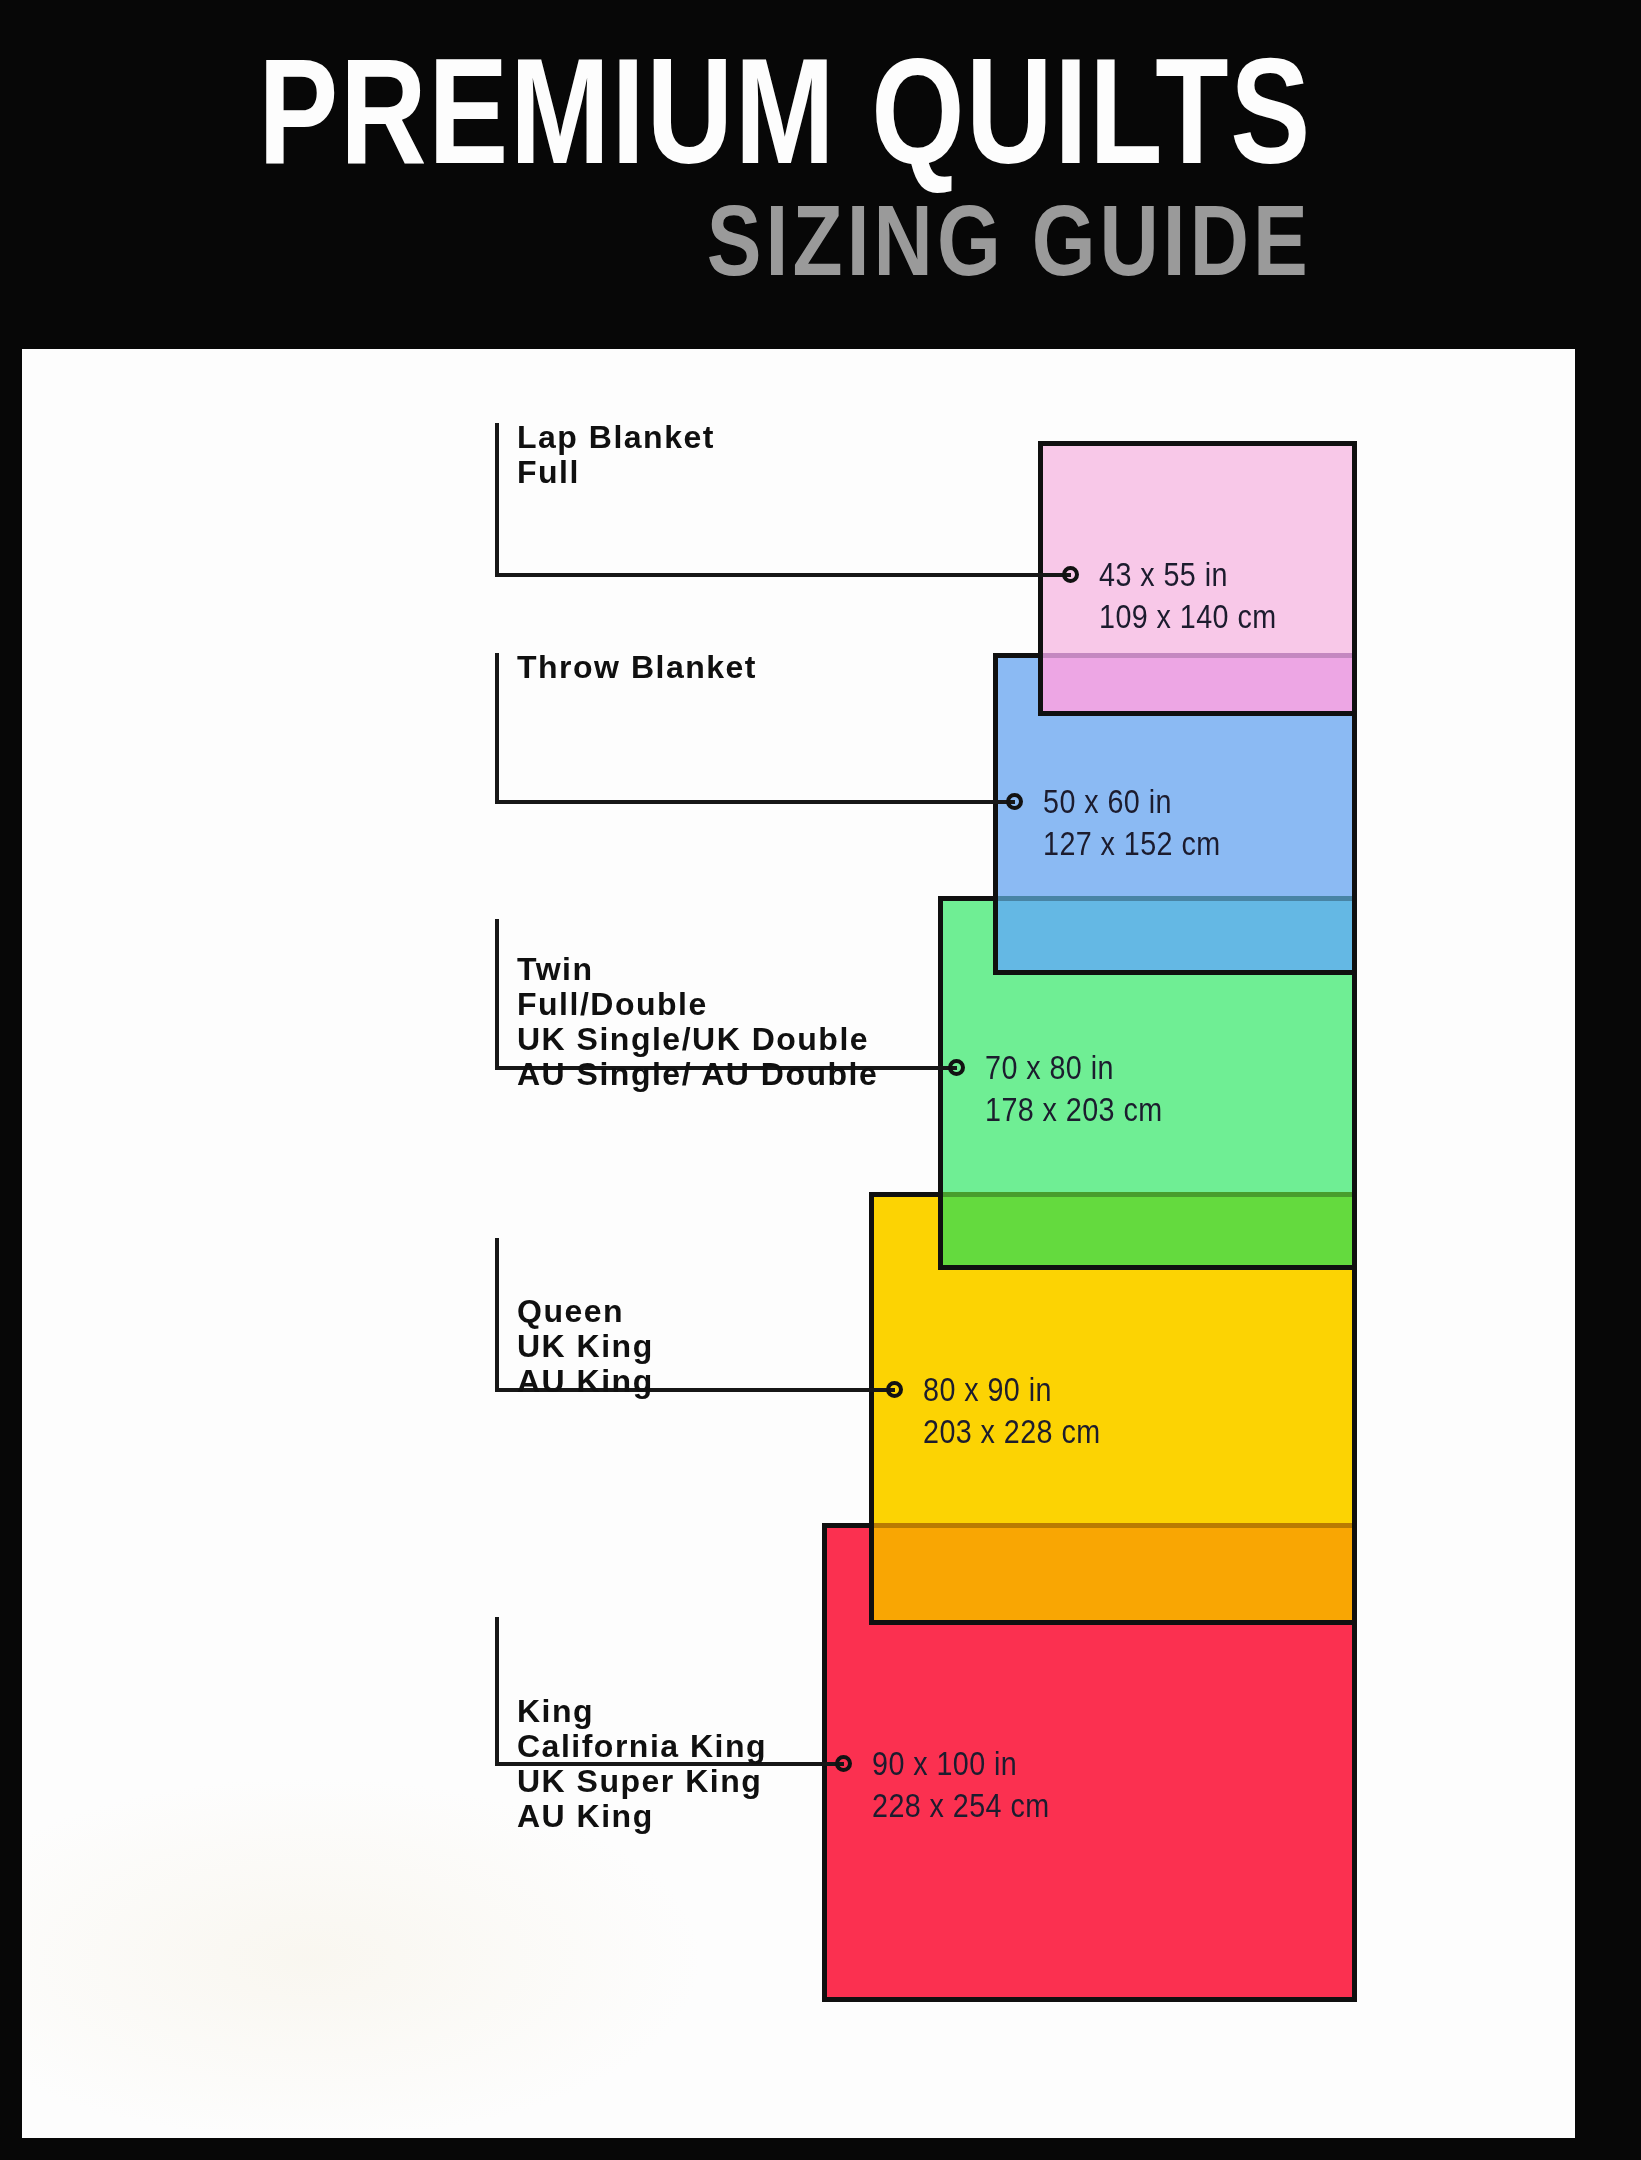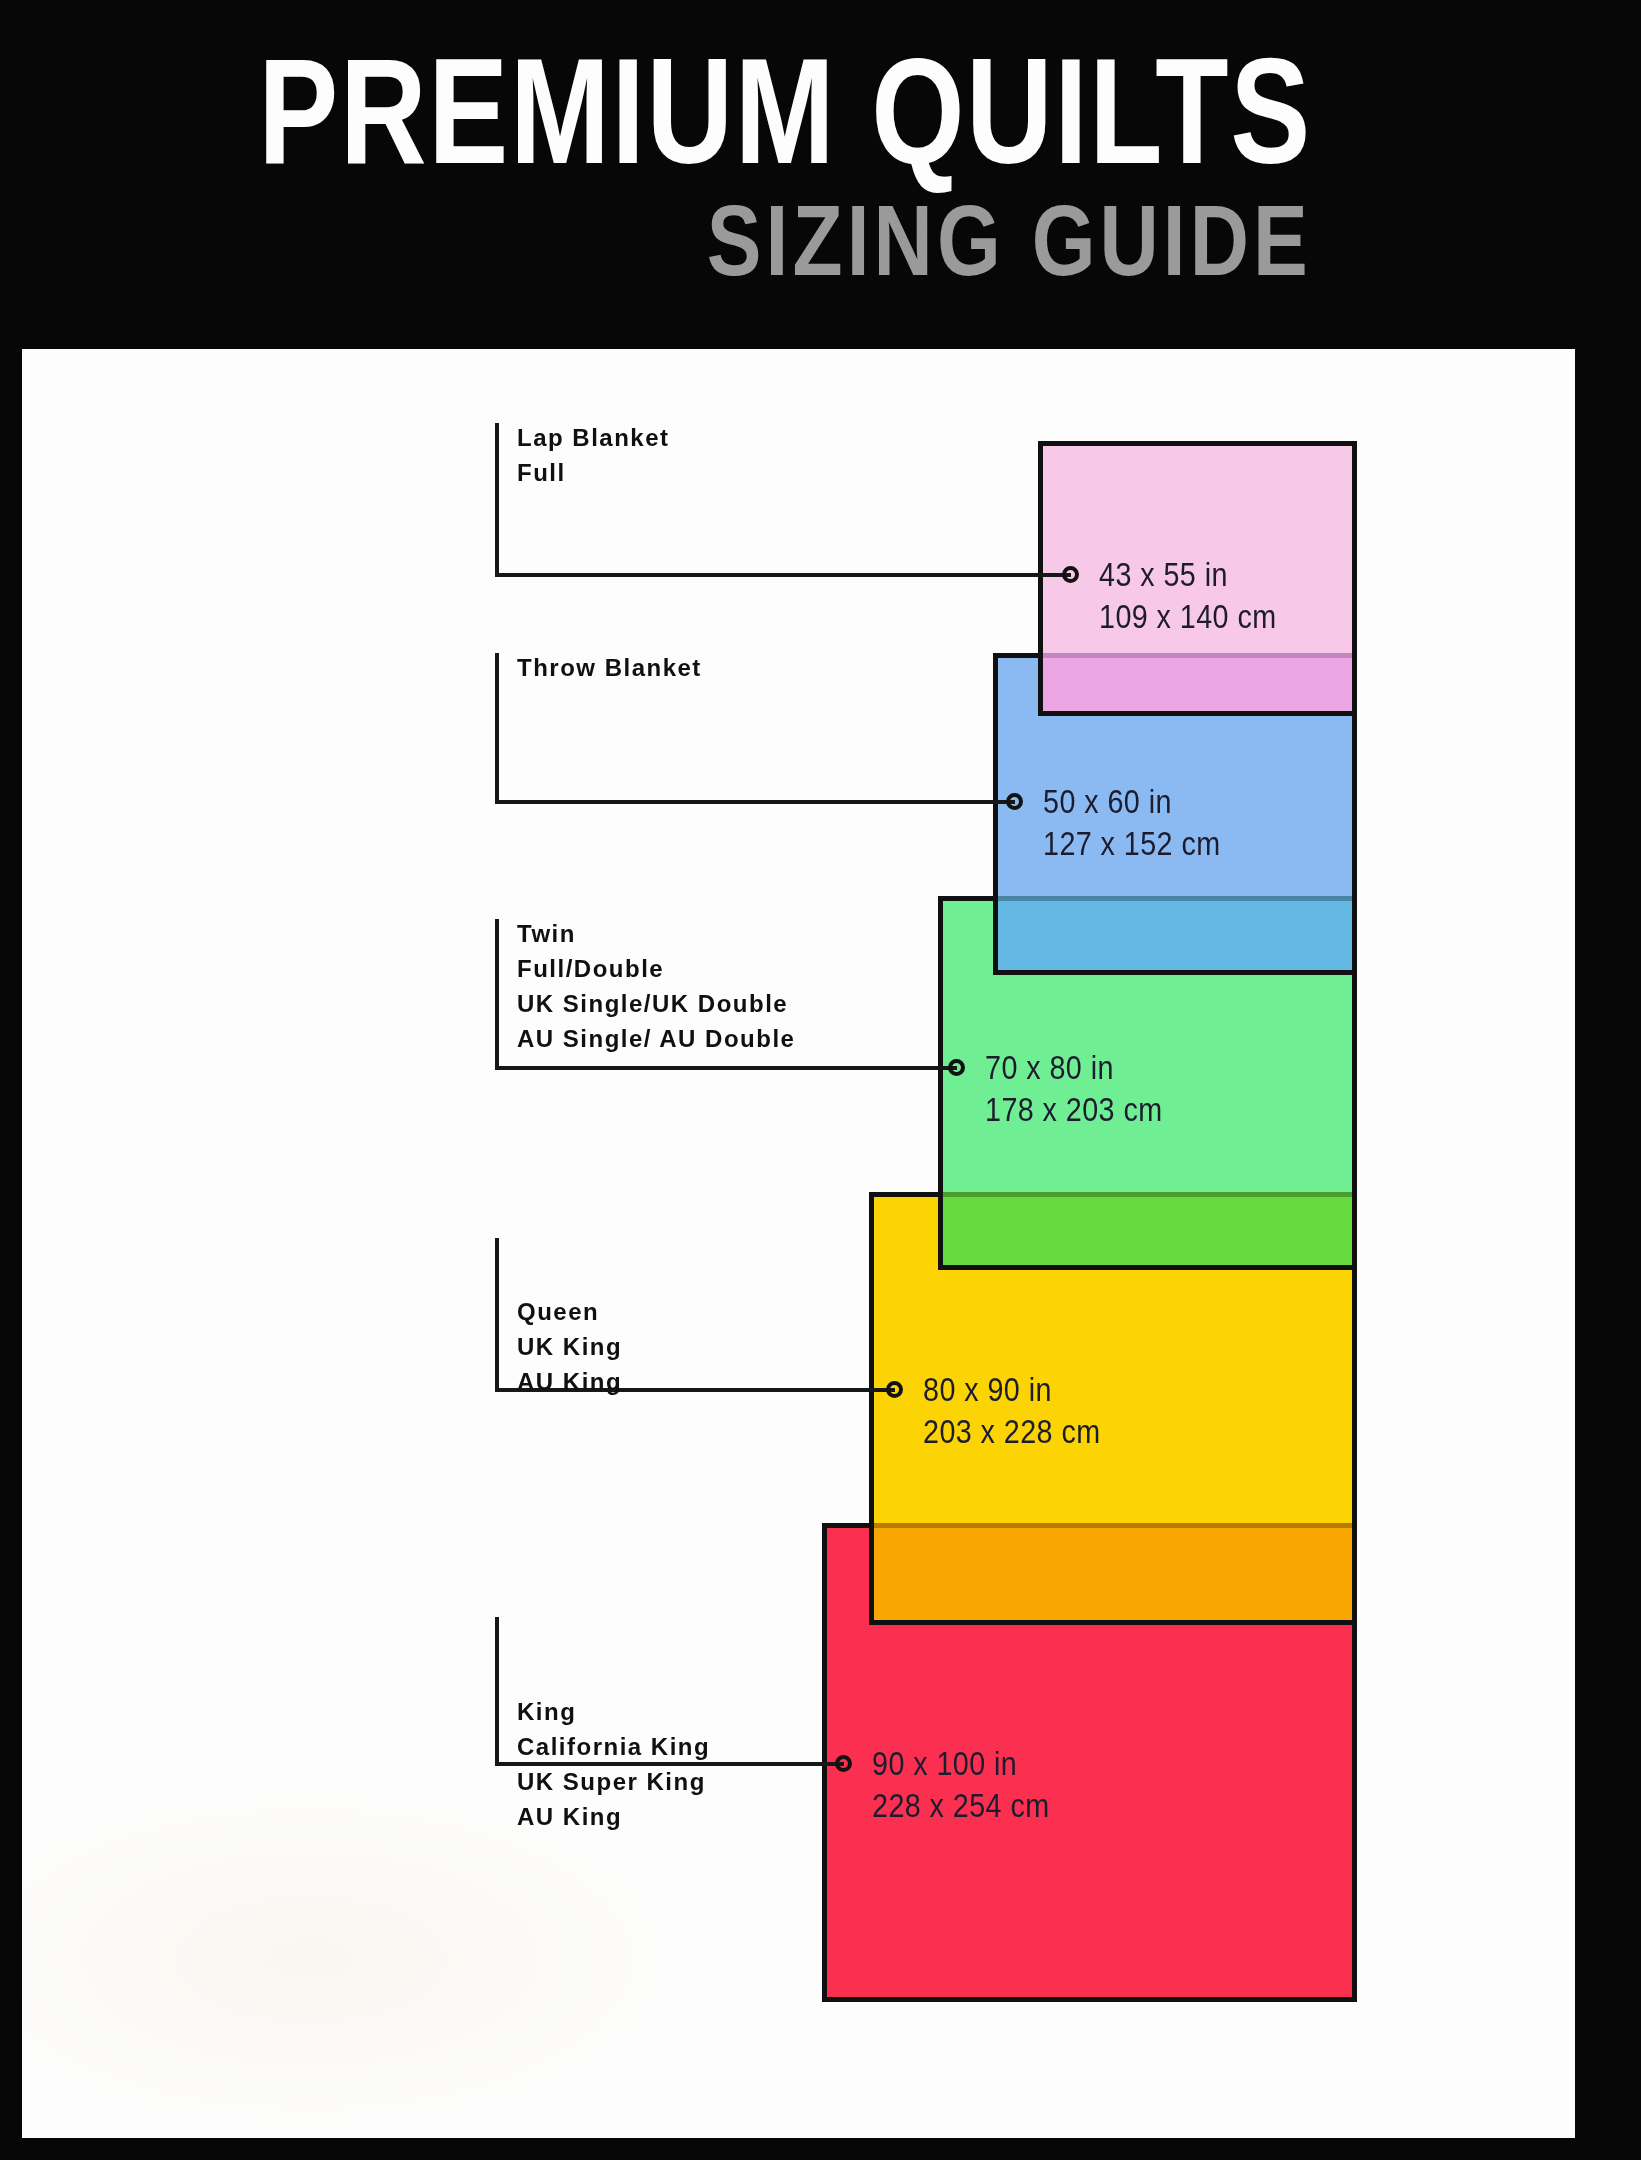--- a/index.html
+++ b/index.html
@@ -41,25 +41,25 @@
   .q2 .vline{left:495px;top:919px;height:151px;}
   .q2 .hline{left:497px;top:1066px;width:460px;}
   .q2 .dot{left:948px;top:1059px;}
   .q3 .vline{left:495px;top:1238px;height:154px;}
   .q3 .hline{left:497px;top:1388px;width:398px;}
   .q3 .dot{left:886px;top:1381px;}
   .q4 .vline{left:495px;top:1617px;height:149px;}
   .q4 .hline{left:497px;top:1762px;width:347px;}
   .q4 .dot{left:835px;top:1755px;}
   
-  .label{position:absolute;left:517px;font-size:24px;line-height:35px;font-weight:700;
+  .label{position:absolute;left:517px;font-size:32px;line-height:35px;font-weight:700;
          color:#101010;letter-spacing:1.5px;white-space:nowrap;}
   .q0 .label{top:420px;}
   .q1 .label{top:650px;}
-  .q2 .label{top:916px;}
+  .q2 .label{top:952px;}
   .q3 .label{top:1294px;}
   .q4 .label{top:1694px;}
   
   .dim{position:absolute;font-size:33px;line-height:42px;font-weight:500;color:#1c1c2e;
        letter-spacing:.5px;white-space:nowrap;transform:scaleX(.87);transform-origin:0 0;}
   .q0 .dim{left:1099px;top:554px;}
   .q1 .dim{left:1043px;top:781px;}
   .q2 .dim{left:985px;top:1047px;}
   .q3 .dim{left:923px;top:1369px;}
   .q4 .dim{left:872px;top:1743px;}

